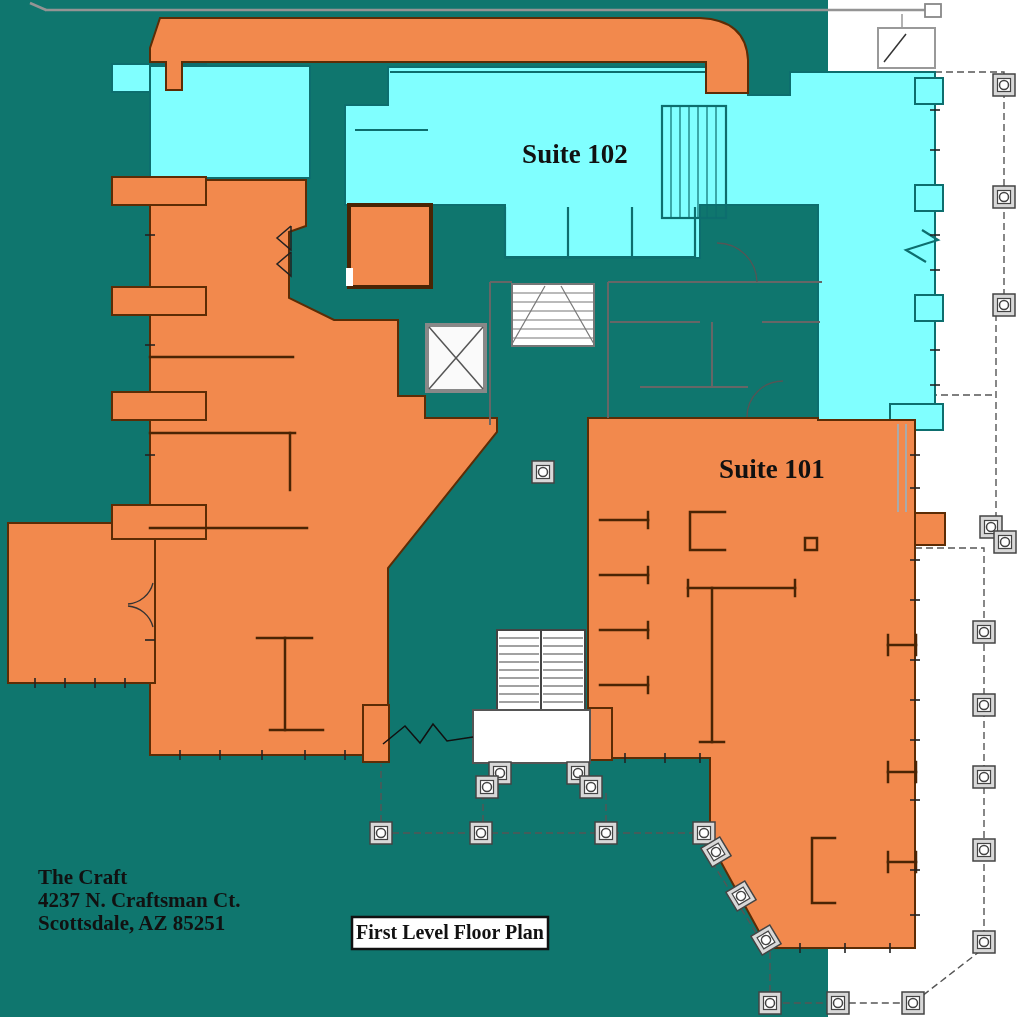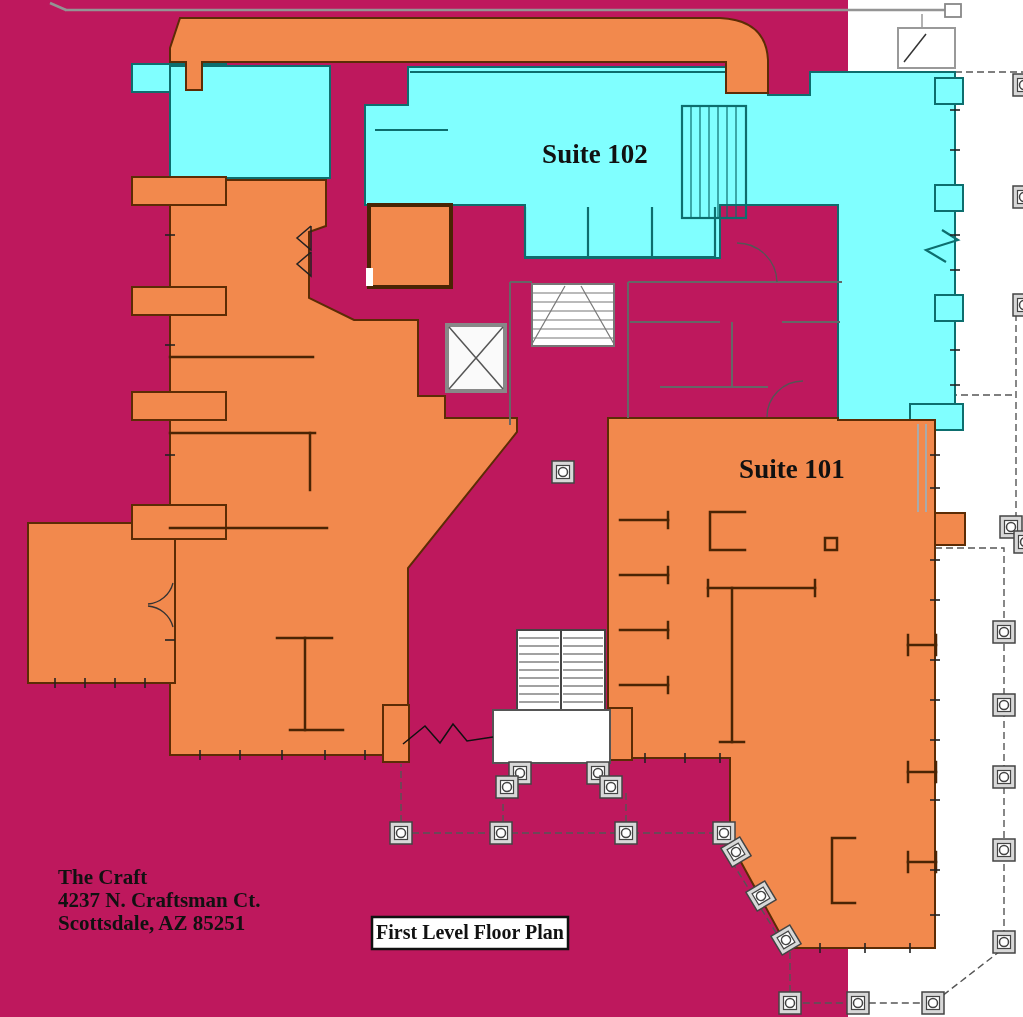--- a/index.html
+++ b/index.html
@@ -1,16 +1,16 @@
 <!DOCTYPE html>
 <html><head>
 <meta charset="utf-8">
 <style>
   html,body{margin:0;padding:0;background:#ffffff;}
-  .stage{width:828px;height:1017px;position:relative;background:#be185d;padding-left:20px;}
+  .stage{width:828px;height:1017px;position:relative;background:#0f766e;}
   svg{display:block;}
   .suite-label{font:bold 27px "Liberation Serif", serif; fill:#111;}
   .addr{font:bold 21px "Liberation Serif", serif; fill:#111;}
   .plan-title{font:bold 20px "Liberation Serif", serif; fill:#111;}
   .wallO{stroke:#5c2c05;stroke-width:2;}
   .partO{stroke:#4a2404;stroke-width:2.5;fill:none;stroke-linecap:square;}
   .wallC{stroke:#0d6e6e;stroke-width:2;}
   .partC{stroke:#0d6e6e;stroke-width:2.2;fill:none;}
   .grayw{stroke:#666;stroke-width:2;fill:none;}
   .dash{stroke:#555;stroke-width:1.4;fill:none;stroke-dasharray:7 4;}

